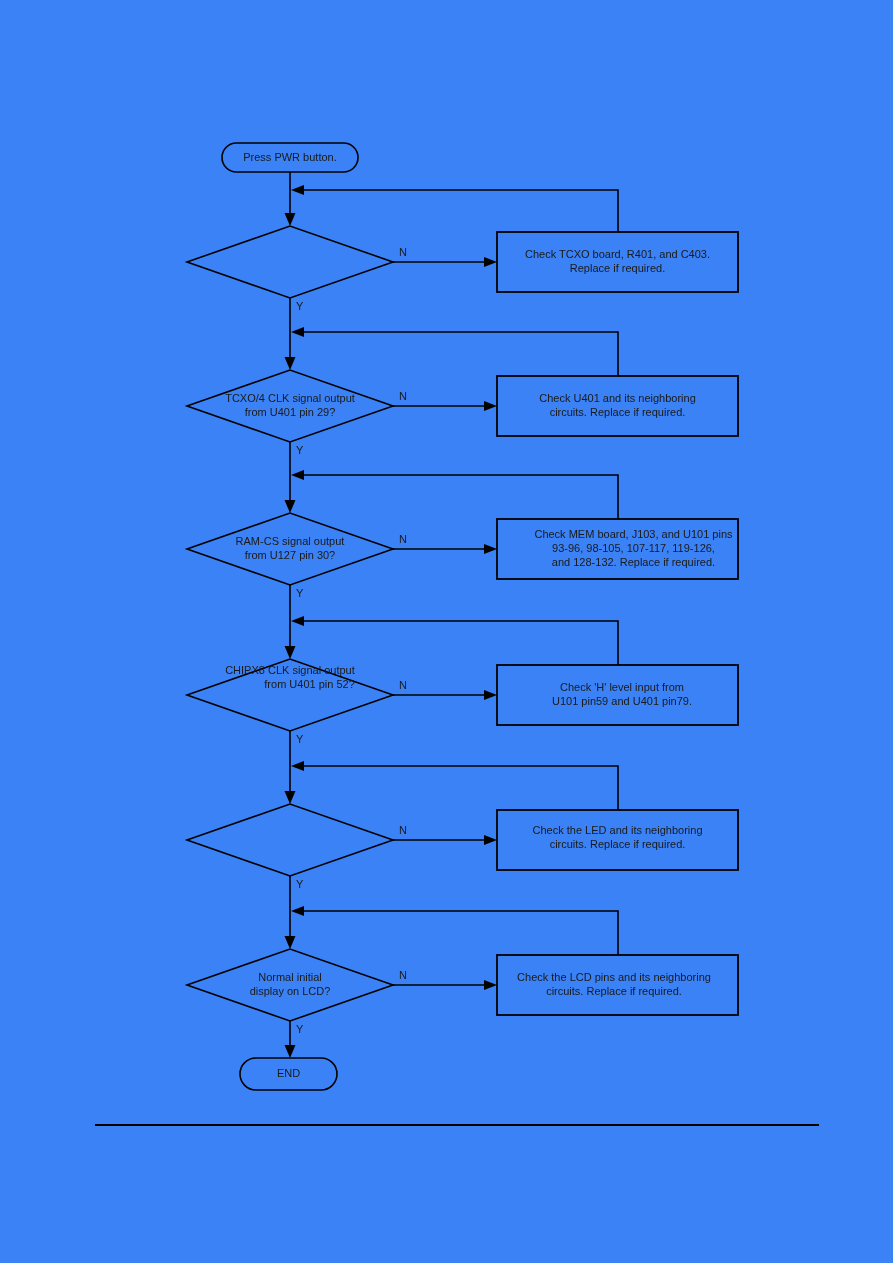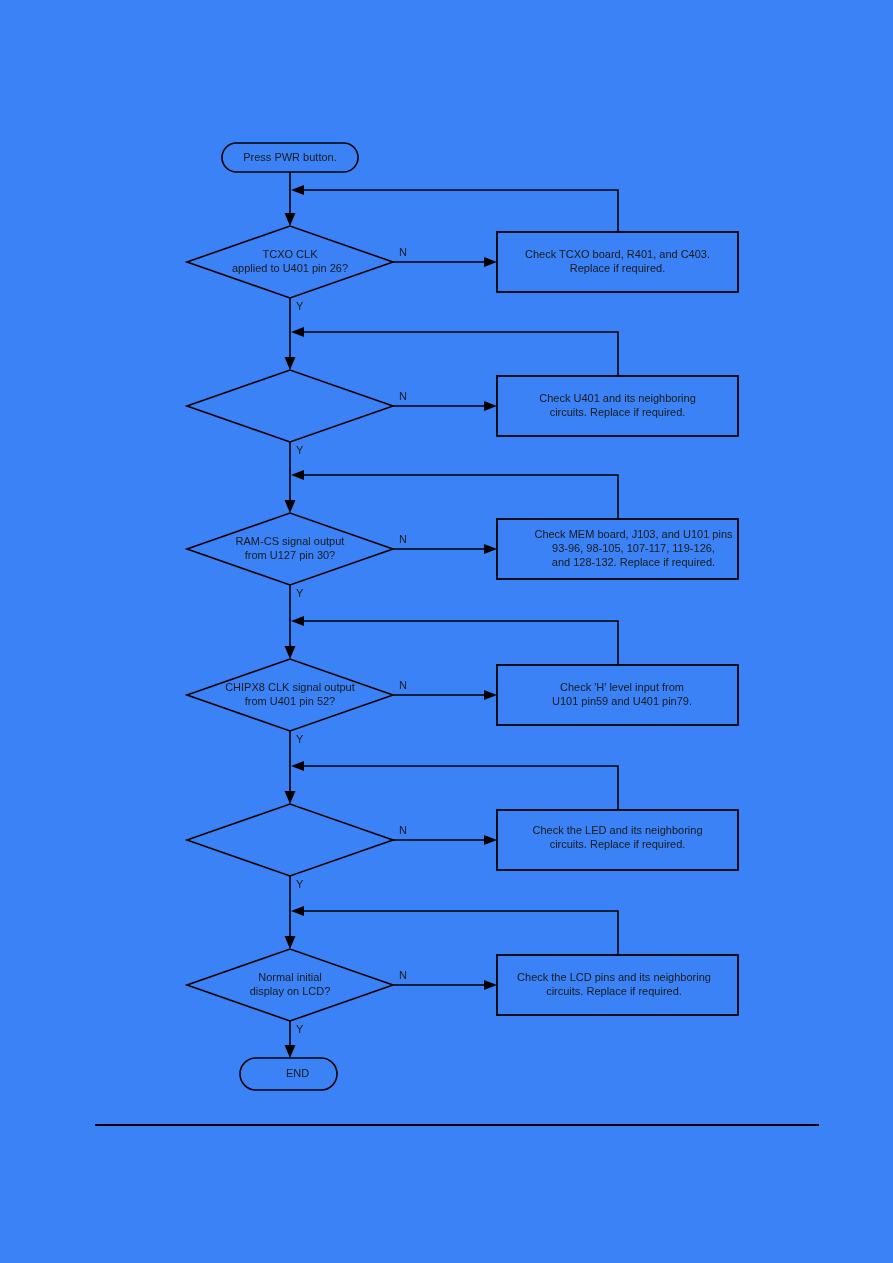--- a/index.html
+++ b/index.html
@@ -123,54 +123,54 @@
       <polygon points="291,911 304,906 304,916" fill="#000000" stroke="none"></polygon>
     </g>
 
     <rect x="240" y="1058" width="97" height="32" rx="16"></rect>
 
     <line x1="95" y1="1125" x2="819" y2="1125" stroke-width="2.2"></line>
   </svg>
 
   <div class="lbl" style="left:222px; top:143px; width:136px; height:29px;">Press PWR button.</div>
 
-  <div class="lbl" style="left:185px; top:232px; width:210px; height:60px;">TCXO CLK
-applied to U401 pin 26?</div>
   <div class="branch-lbl" style="left:399px; top:245px;">N</div>
   <div class="branch-lbl" style="left:296px; top:299px;">Y</div>
   <div class="lbl" style="left:497px; top:232px; width:241px; height:60px;">Check TCXO board, R401, and C403.
 Replace if required.</div>
 
+  <div class="lbl" style="left:185px; top:376px; width:210px; height:60px;">TCXO/4 CLK signal output
+from U401 pin 29?</div>
   <div class="branch-lbl" style="left:399px; top:389px;">N</div>
   <div class="branch-lbl" style="left:296px; top:443px;">Y</div>
   <div class="lbl" style="left:497px; top:376px; width:241px; height:60px;">Check U401 and its neighboring
 circuits. Replace if required.</div>
 
   <div class="lbl" style="left:185px; top:519px; width:210px; height:60px;">RAM-CS signal output
 from U127 pin 30?</div>
   <div class="branch-lbl" style="left:399px; top:532px;">N</div>
   <div class="branch-lbl" style="left:296px; top:586px;">Y</div>
   <div class="lbl" style="left:497px; top:519px; width:241px; height:60px;padding-left:16px;">Check MEM board, J103, and U101 pins
 93-96, 98-105, 107-117, 119-126,
 and 128-132. Replace if required.</div>
 
-  <div class="lbl" style="left:185px; top:665px; width:210px; height:60px;">CHIPX8 CLK signal output
+  <div class="lbl" style="left:185px; top:648px; width:210px; height:60px;text-align:right;">CHIPX8 CLK signal output
 from U401 pin 52?</div>
   <div class="branch-lbl" style="left:399px; top:678px;">N</div>
   <div class="branch-lbl" style="left:296px; top:732px;">Y</div>
   <div class="lbl" style="left:497px; top:665px; width:250px; height:60px;">Check 'H' level input from
 U101 pin59 and U401 pin79.</div>
 
   <div class="branch-lbl" style="left:399px; top:823px;">N</div>
   <div class="branch-lbl" style="left:296px; top:877px;">Y</div>
   <div class="lbl" style="left:497px; top:810px; width:241px; height:56px;">Check the LED and its neighboring
 circuits. Replace if required.</div>
 
   <div class="lbl" style="left:185px; top:955px; width:210px; height:60px;">Normal initial
 display on LCD?</div>
   <div class="branch-lbl" style="left:399px; top:968px;">N</div>
   <div class="branch-lbl" style="left:296px; top:1022px;">Y</div>
   <div class="lbl" style="left:497px; top:955px; width:234px; height:60px;">Check the LCD pins and its neighboring
 circuits. Replace if required.</div>
 
-  <div class="lbl" style="left:249px; top:1058px; width:97px; height:32px;">END</div>
+  <div class="lbl" style="left:240px; top:1058px; width:97px; height:32px;">END</div>
 
 </div>
 
 </body></html>

